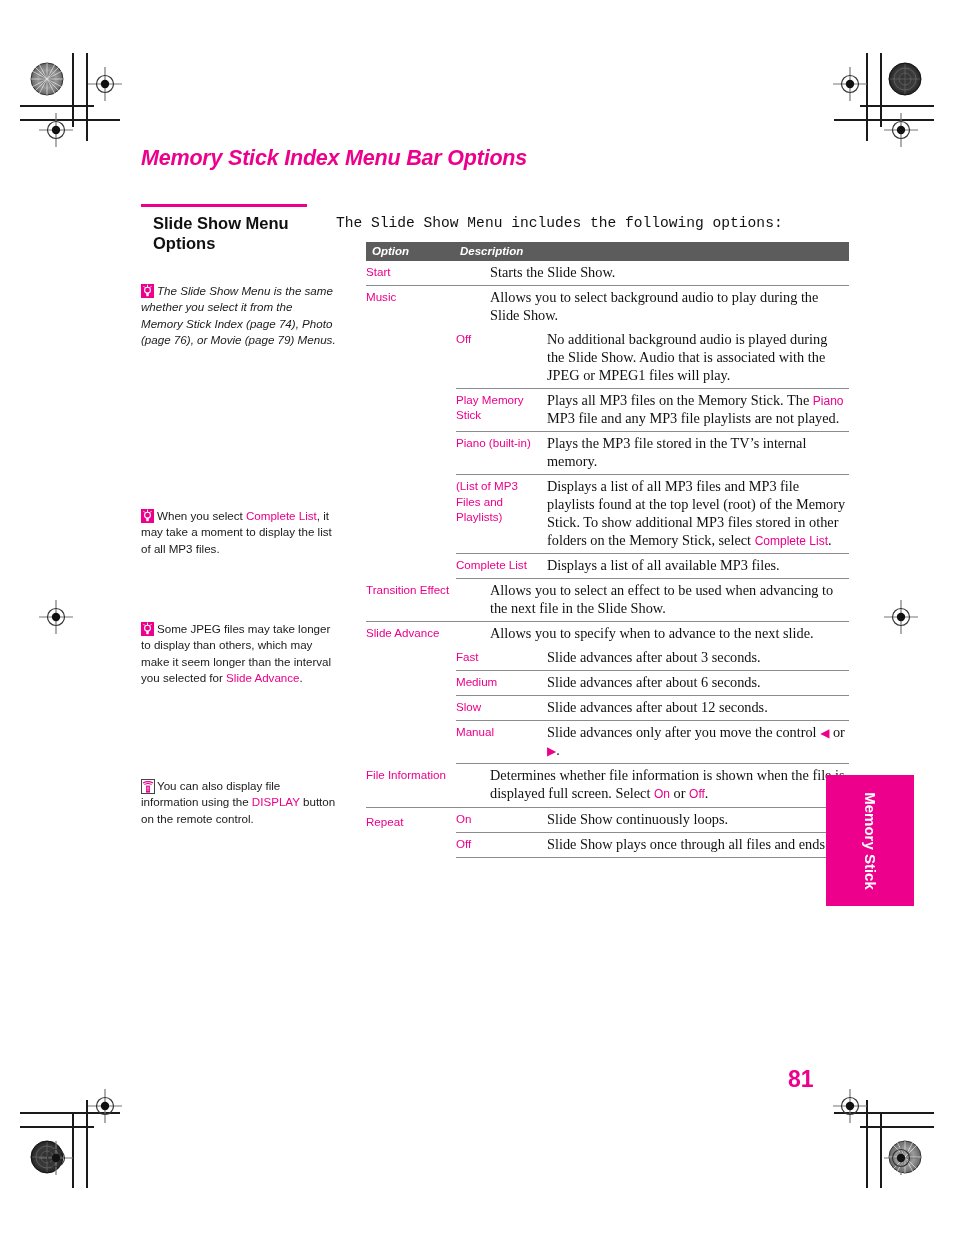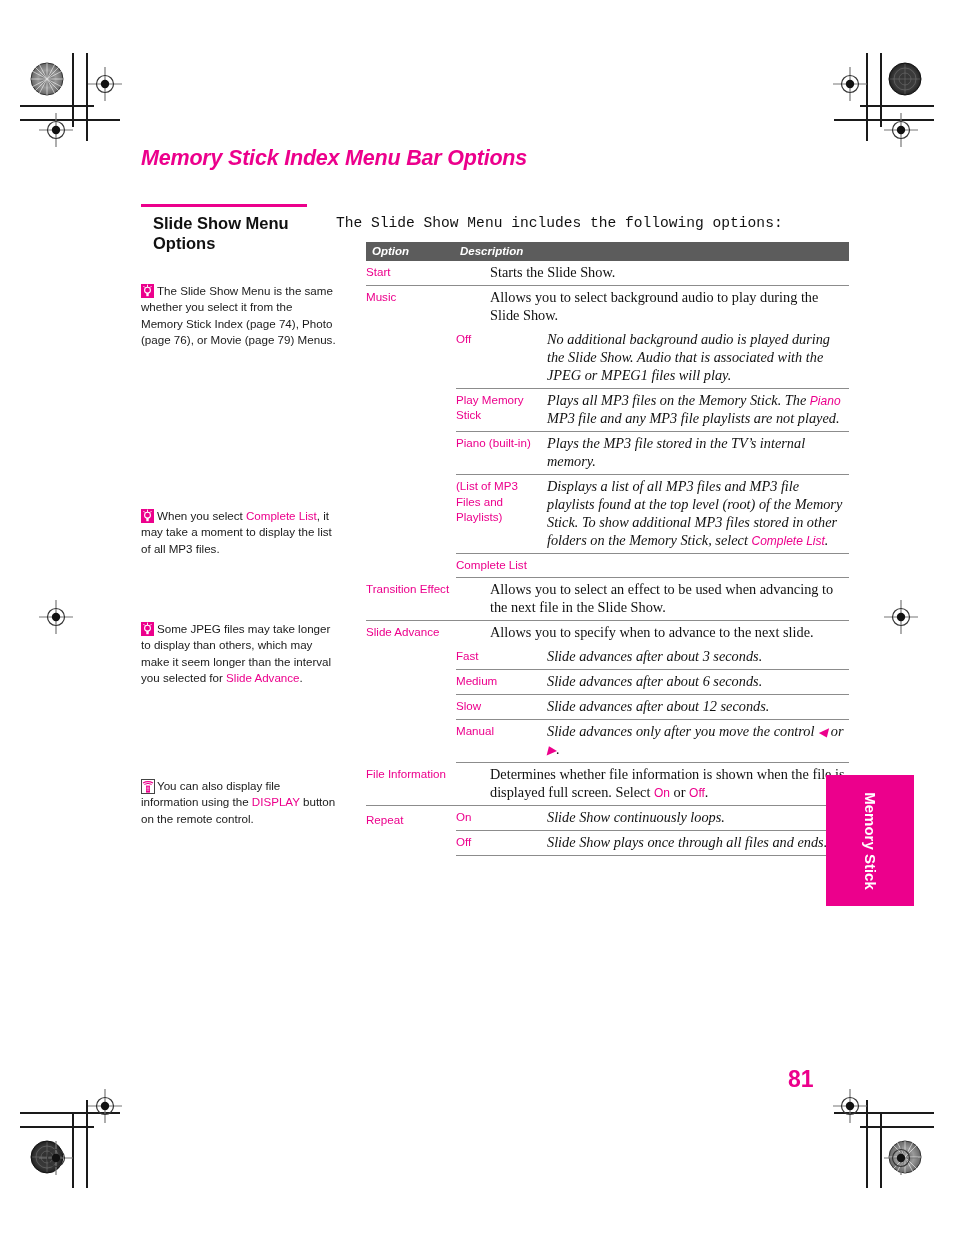--- a/index.html
+++ b/index.html
@@ -86,21 +86,20 @@
   .subopt {
     width:87px; flex:0 0 87px;
     font-size:11.6px; color:#ec008c; line-height:1.33;
     padding:3px 4px 4px 0;
   }
   .subdesc {
     flex:1 1 auto;
     font-family:"Liberation Serif", serif;
     font-size:14.3px; color:#111; line-height:1.26;
     padding:2px 2px 4px 0;
-    font-style:italic;
   }
   .subdesc .mag { color:#ec008c; font-family:"Liberation Sans", sans-serif; font-size:12px; }
   .arrow { color:#ec008c; font-size:12px; }
 
   
   .tab {
     position:absolute; left:826px; top:775px;
     width:88px; height:131px; background:#ec008c;
   }
   .tab span {
@@ -298,21 +297,21 @@
       <circle cx="17" cy="17" r="8.5" fill="none" stroke="#333" stroke-width="1.2"></circle>
       <circle cx="17" cy="17" r="4.2" fill="#111"></circle>
     </svg>
   </div>
 
   <div class="title">Memory Stick Index Menu Bar Options</div>
 
   <div class="side-rule"></div>
   <div class="side-head">Slide Show Menu Options</div>
 
-  <div class="note" style="top:283px;"><span class="note-icon bulb"><svg width="13" height="14" viewBox="0 0 13 14">
+  <div class="note" style="top:283px;font-style:italic;"><span class="note-icon bulb"><svg width="13" height="14" viewBox="0 0 13 14">
           <rect width="13" height="14" fill="#ec008c"></rect>
           <g stroke="#fff" stroke-width="0.9" stroke-linecap="round">
             <line x1="6.5" y1="1" x2="6.5" y2="2.6"></line>
             <line x1="2.7" y1="2.3" x2="3.7" y2="3.3"></line>
             <line x1="10.3" y1="2.3" x2="9.3" y2="3.3"></line>
           </g>
           <circle cx="6.5" cy="6.2" r="2.9" fill="none" stroke="#fff" stroke-width="1.1"></circle>
           <rect x="5.3" y="8.9" width="2.4" height="3.3" fill="#fff"></rect>
         </svg></span><span>The Slide Show Menu is the same whether you select it from the Memory Stick Index (page 74), Photo (page 76), or Movie (page 79) Menus.</span></div>
   <div class="note" style="top:508px;"><span class="note-icon bulb"><svg width="13" height="14" viewBox="0 0 13 14">
@@ -375,20 +374,21 @@
           <div class="subrow">
             <div class="subopt">Piano (built-in)</div>
             <div class="subdesc"><span>Plays the MP3 file stored in the TV’s internal memory.</span></div>
           </div>
           <div class="subrow">
             <div class="subopt">(List of MP3 Files and Playlists)</div>
             <div class="subdesc"><span>Displays a list of all MP3 files and MP3 file playlists found at the top level (root) of the Memory Stick. To show additional MP3 files stored in other folders on the Memory Stick, select </span><span class="mag">Complete List</span><span>.</span></div>
           </div>
           <div class="subrow">
             <div class="subopt">Complete List</div>
+            <div class="subdesc"><span>Displays a list of all available MP3 files.</span></div>
           </div>
         </div>
         <div class="row">
           <div class="opt">Transition Effect</div>
           <div class="desc"><span>Allows you to select an effect to be used when advancing to the next file in the Slide Show.</span></div>
         </div>
         <div class="row nb">
           <div class="opt">Slide Advance</div>
           <div class="desc"><span>Allows you to specify when to advance to the next slide.</span></div>
         </div>

